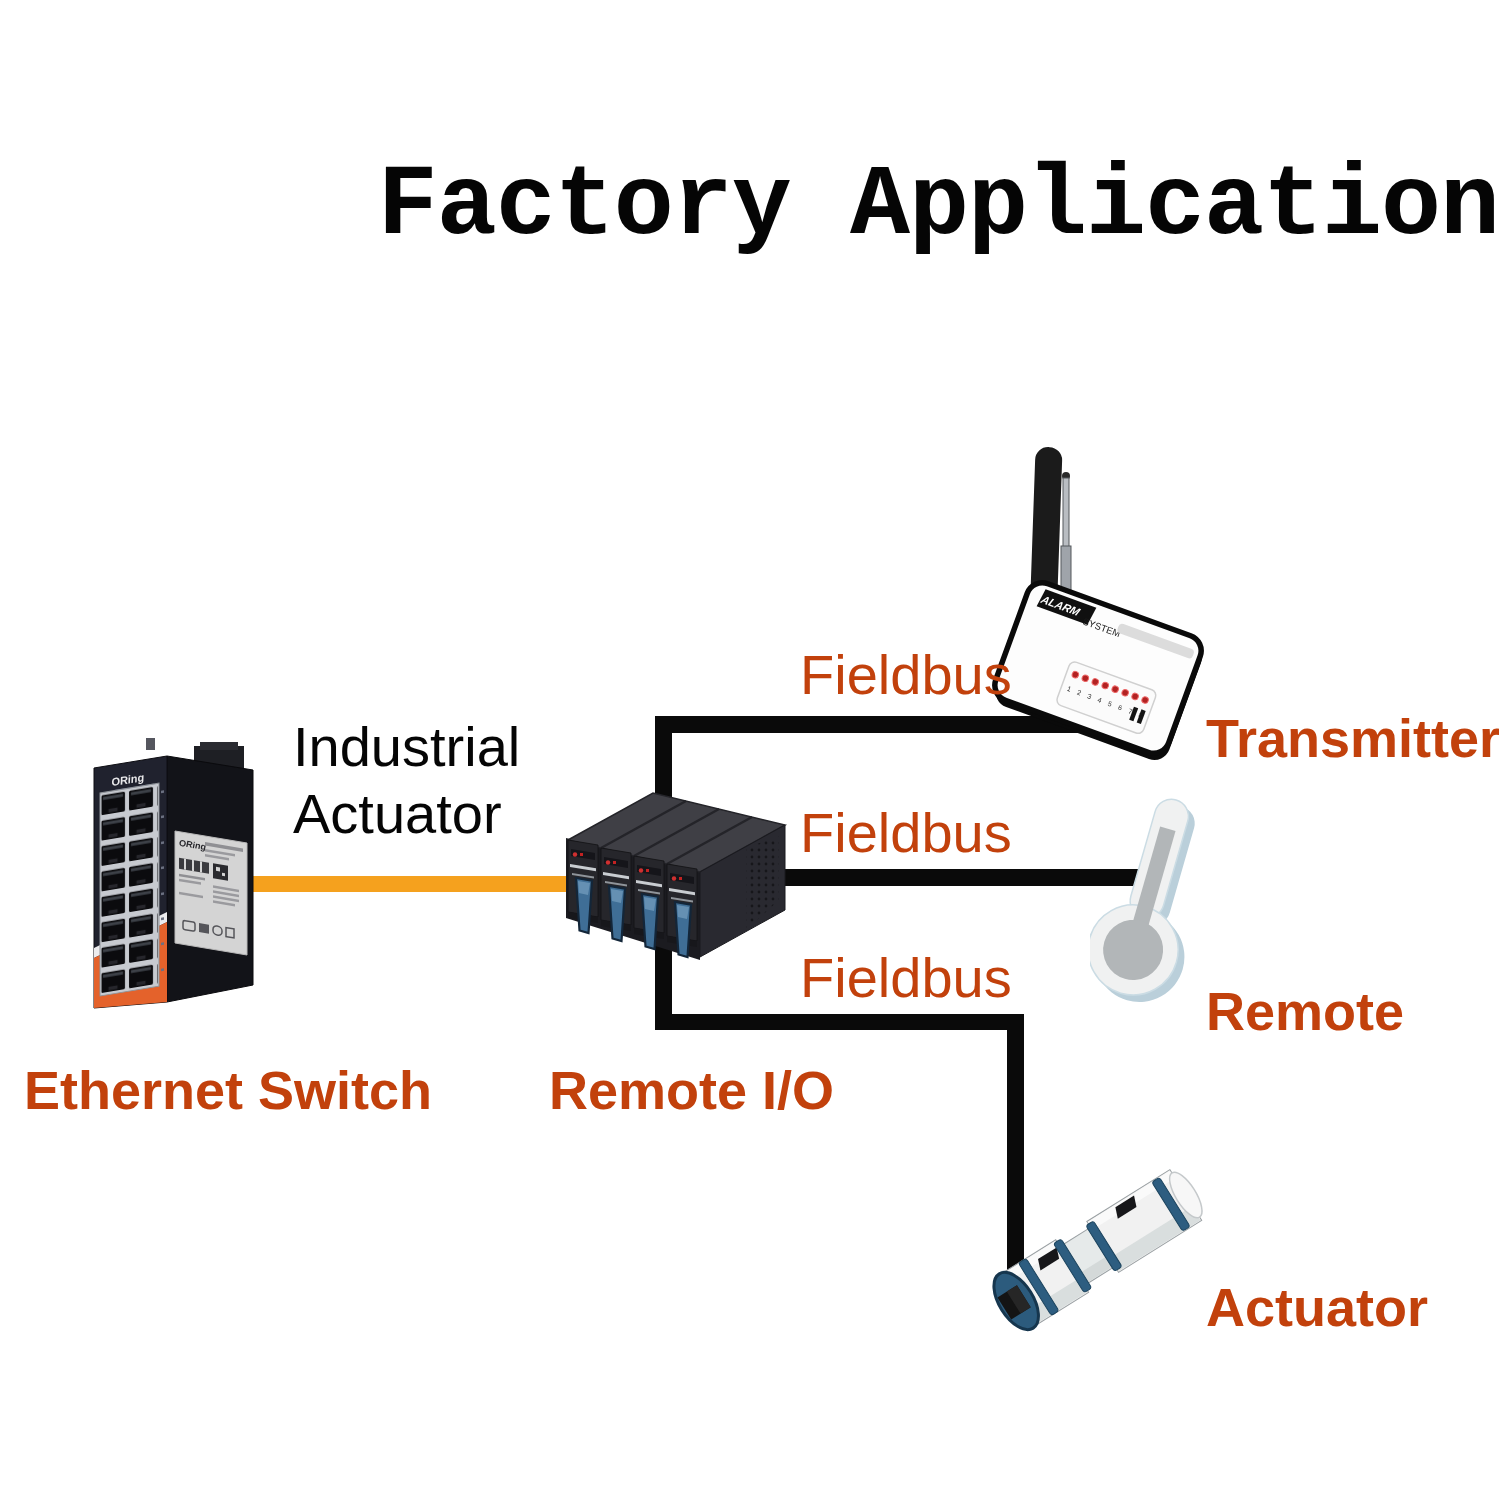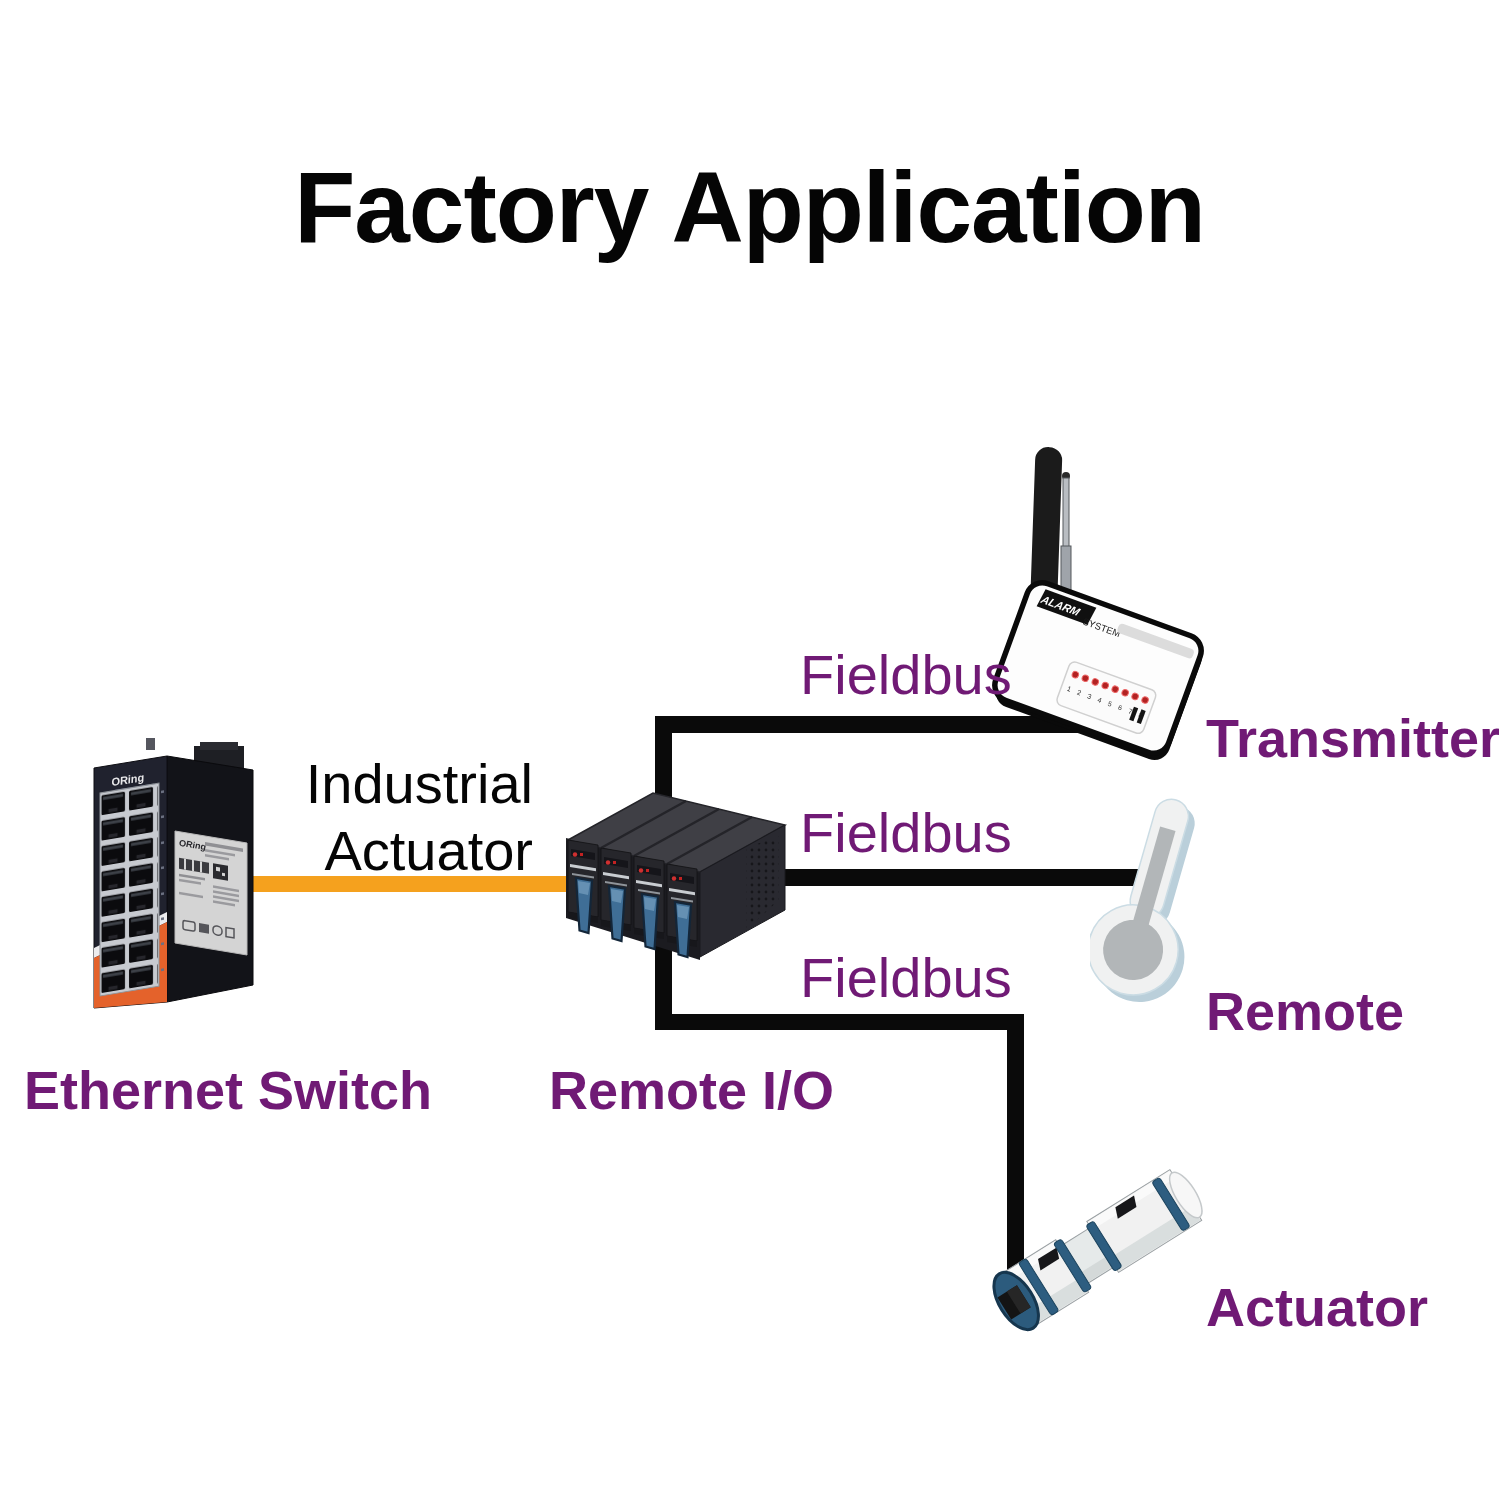--- a/index.html
+++ b/index.html
@@ -1,26 +1,26 @@
 <!DOCTYPE html>
 <html><head>
 <meta charset="utf-8">
 <style>
   html,body{margin:0;padding:0;background:#fff;}
   #canvas{position:relative;width:1499px;height:1499px;background:#ffffff;overflow:hidden;
           font-family:"Liberation Sans",sans-serif;}
   .wire{position:absolute;background:#0a0a0a;z-index:1;}
   .wire.orange{background:#F5A11E;}
   .dev{position:absolute;z-index:2;}
-  .lbl{position:absolute;color:#701a75;white-space:nowrap;z-index:3;line-height:1.06;}
+  .lbl{position:absolute;color:#c2410c;white-space:nowrap;z-index:3;line-height:1.06;}
   .lbl.bold{font-weight:bold;font-size:54px;}
   .lbl.plain{font-weight:400;font-size:56px;}
-  #title{position:absolute;left:0;right:0;top:150px;text-align:center;font-weight:bold;
-         font-size:100px;letter-spacing:-1px;color:#050505;z-index:3;}
-  #ind-eth{position:absolute;left:293px;top:750px;width:240px;text-align:right;
+  #title{position:absolute;left:0;right:0;top:150px;text-align:right;font-weight:bold;
+         font-size:100px;letter-spacing:-1px;color:#050505;z-index:3;font-family:Liberation Mono, monospace;}
+  #ind-eth{position:absolute;left:293px;top:713px;width:240px;text-align:left;
            font-size:56px;font-weight:400;color:#050505;line-height:67px;z-index:3;}
 </style>
 </head>
 <body>
 
 <div id="canvas">
 
   <div id="title">Factory Application</div>
 
   <div class="wire orange" style="left:250px;top:876px;width:326px;height:16px;"></div>

